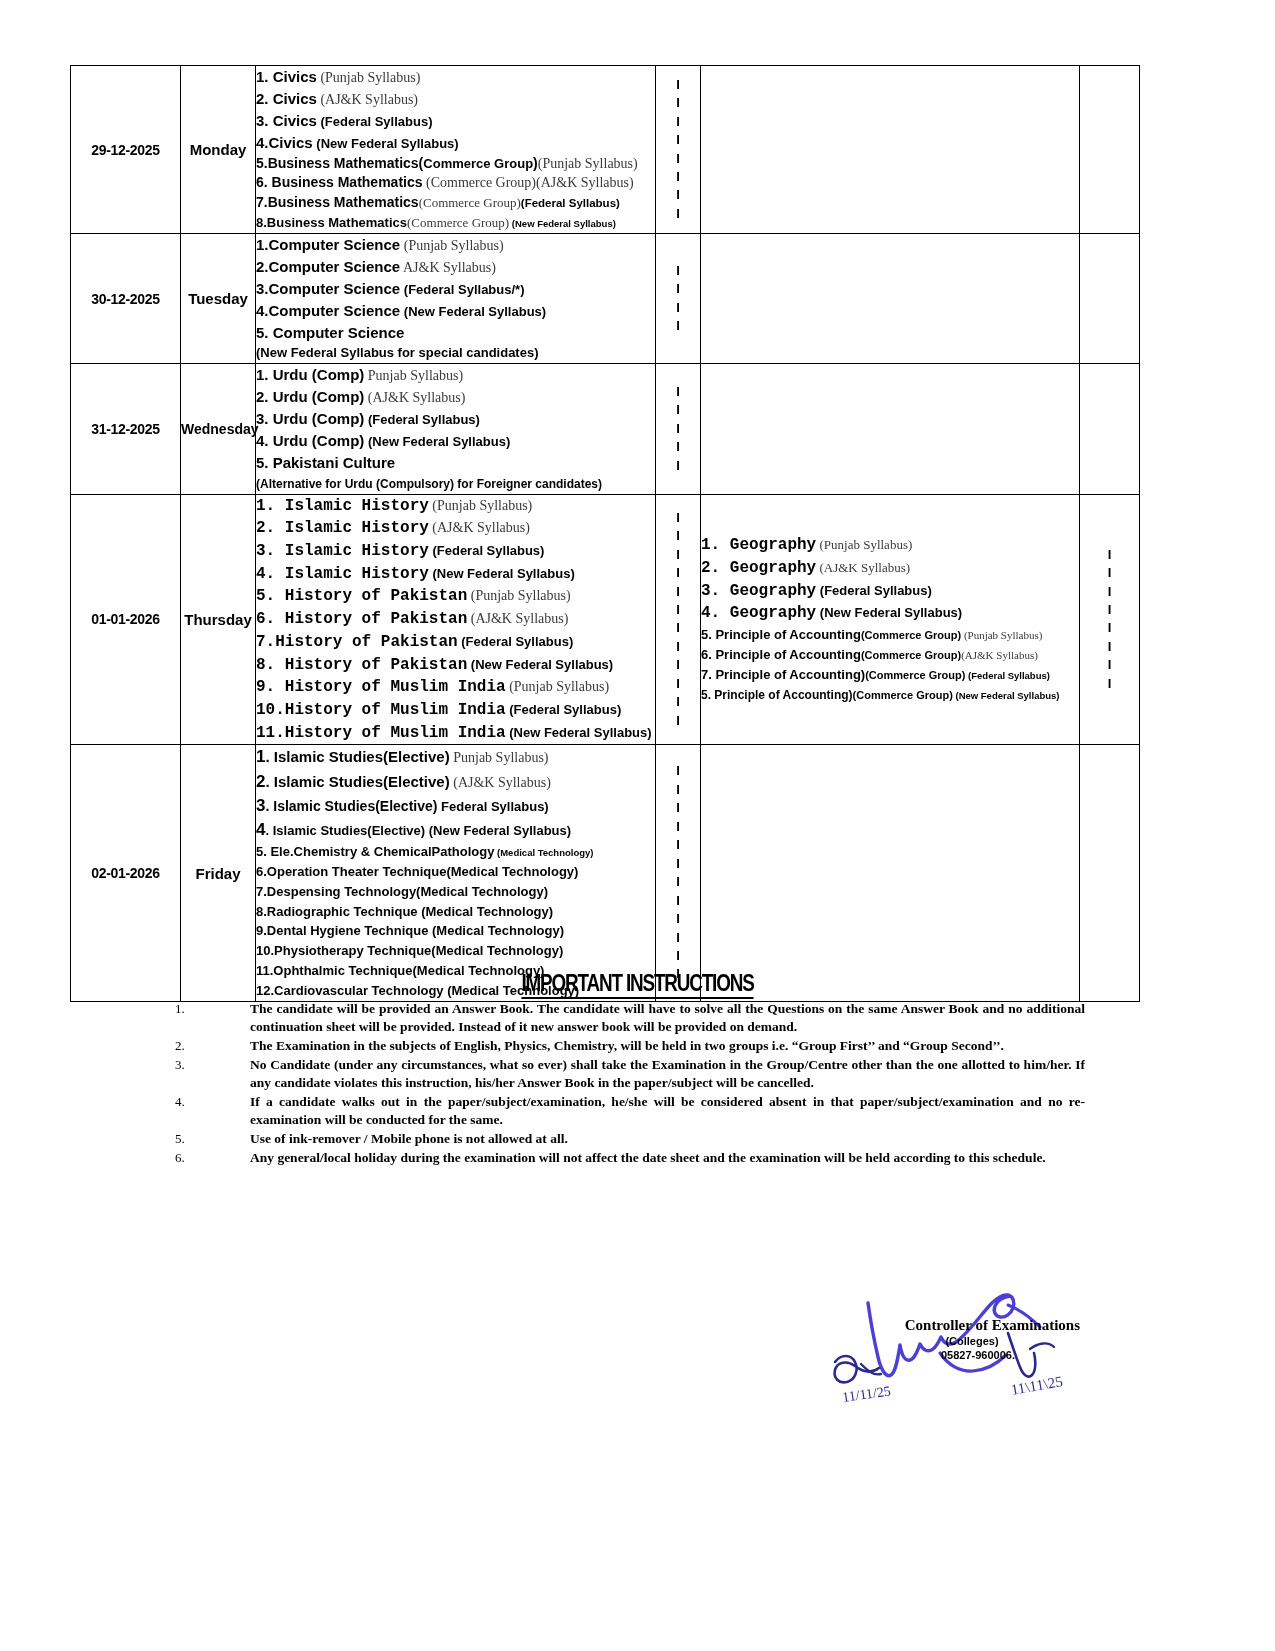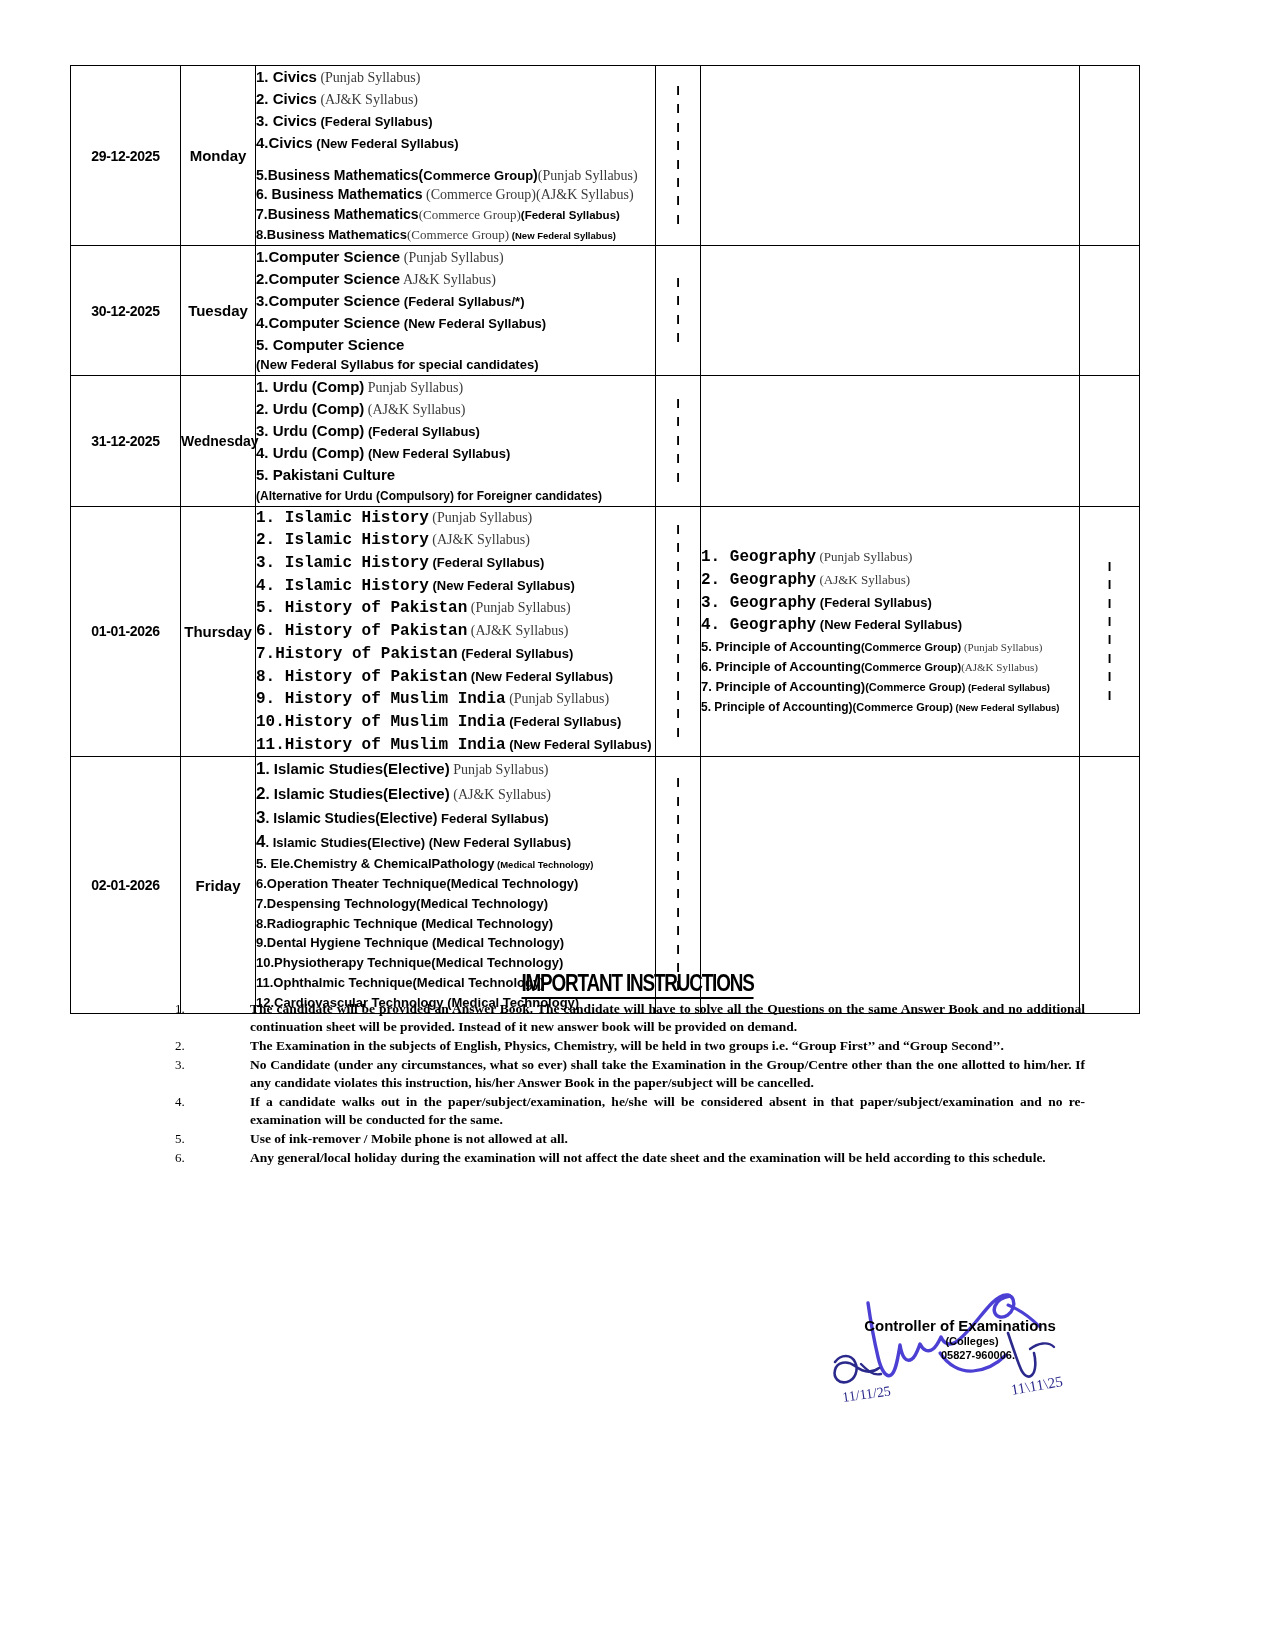--- a/index.html
+++ b/index.html
@@ -47,21 +47,21 @@
 
   .subj-cell{padding:4px 2px 4px 8px;}
   .mark-cell{text-align:center;vertical-align:top;padding-top:6px;}
 
   .line{
     display:block;
     line-height:1.42;
     white-space:nowrap;
     font-size:14px;
   }
-  .line.wrapline{white-space:normal;margin-top:12px;}
+  .line.wrapline{white-space:normal;}
 
   
   .b-sans{font-family:"Liberation Sans", sans-serif;font-weight:bold;}
   .b-serif{font-family:"Liberation Serif", serif;font-weight:bold;}
   .n-serif{font-family:"Liberation Serif", serif;font-weight:normal;color:#3a3a3a;}
   .b-sans-sm{font-family:"Liberation Sans", sans-serif;font-weight:bold;font-size:11.5px;}
   .b-sans-xs{font-family:"Liberation Sans", sans-serif;font-weight:bold;font-size:9.5px;}
   .n-serif-sm{font-family:"Liberation Serif", serif;font-weight:normal;font-size:11px;color:#3a3a3a;}
 
   .tick{
@@ -109,22 +109,22 @@
     font-weight:bold;
     font-size:13.5px;
     line-height:1.33;
     text-align:justify;
   }
 
   
   .sig-block{position:absolute;left:840px;top:1245px;width:280px;height:150px;}
   .sig-svg{position:absolute;left:0;top:0;}
   .sig-title{
-    position:absolute;left:0;top:72px;width:240px;text-align:center;
-    font-family:Liberation Sans, sans-serif;font-weight:bold;font-size:15px;
+    position:absolute;left:0;top:72px;width:240px;text-align:right;
+    font-family:Liberation Serif, serif;font-weight:bold;font-size:15px;
   }
   .sig-sub{
     position:absolute;left:12px;top:90px;width:240px;text-align:center;
     font-family:"Liberation Sans", sans-serif;font-weight:bold;font-size:11px;
   }
   .sig-phone{
     position:absolute;left:18px;top:104px;width:240px;text-align:center;
     font-family:"Liberation Sans", sans-serif;font-weight:bold;font-size:11px;
   }
   .stamp-left{position:absolute;left:-15px;top:95px;}

